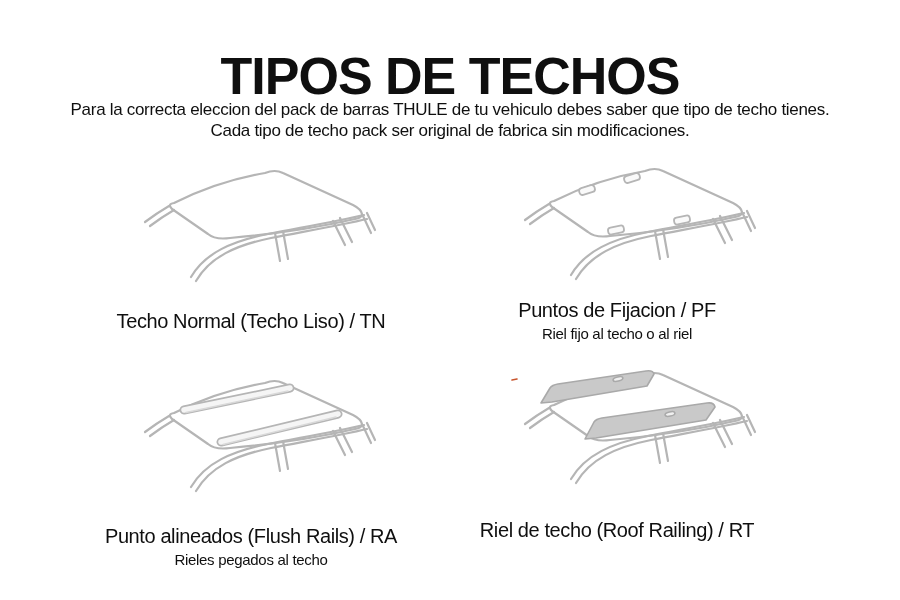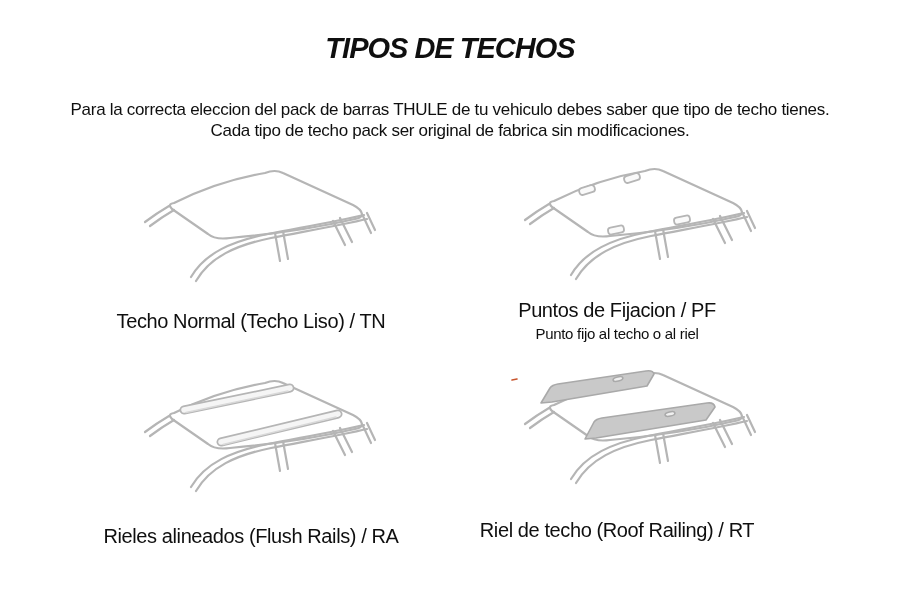--- a/index.html
+++ b/index.html
@@ -4,21 +4,21 @@
 <style>
   html,body{margin:0;padding:0;}
   body{
     width:900px;height:600px;position:relative;overflow:hidden;
     background:var(--background,#fff);
     font-family:"Liberation Sans",sans-serif;
     color:var(--text,#0f0f0f);
   }
   .page-title{
     position:absolute;top:14px;left:0;width:900px;text-align:center;
-    font-size:29px;font-weight:bold;letter-spacing:-1px;line-height:1.05;font-style:italic;
+    font-size:52px;font-weight:bold;letter-spacing:-1px;line-height:1.05;
   }
   .intro{
     position:absolute;top:76px;left:0;width:900px;text-align:center;
     font-size:17px;line-height:21px;letter-spacing:-0.3px;margin-top:23px;
   }
   .fig-svg{position:absolute;}
   .cap{position:absolute;width:400px;text-align:center;}
   .cap-title{font-size:20px;line-height:23px;letter-spacing:-0.4px;}
   .cap-sub{font-size:15px;line-height:18px;margin-top:3px;letter-spacing:-0.3px;}
   #svg-tn{left:118px;top:156px;}
@@ -102,22 +102,23 @@
   </g>
   <path d="M14 22 L19 21" stroke="var(--artifact,#c8552e)" stroke-width="1.6" stroke-linecap="round"></path>
 </svg>
 
 <div id="cap-tn" class="cap">
   <div class="cap-title">Techo Normal (Techo Liso) / TN</div>
 </div>
 
 <div id="cap-pf" class="cap">
   <div class="cap-title">Puntos de Fijacion / PF</div>
-  <div class="cap-sub">Punto fijo al techo o al riel</div>
+  <div class="cap-sub">Riel fijo al techo o al riel</div>
 </div>
 
 <div id="cap-ra" class="cap">
-  <div class="cap-title">Rieles alineados (Flush Rails) / RA</div>
+  <div class="cap-title">Punto alineados (Flush Rails) / RA</div>
+  <div class="cap-sub">Rieles pegados al techo</div>
 </div>
 
 <div id="cap-rt" class="cap">
   <div class="cap-title">Riel de techo (Roof Railing) / RT</div>
 </div>
 
 </body></html>

